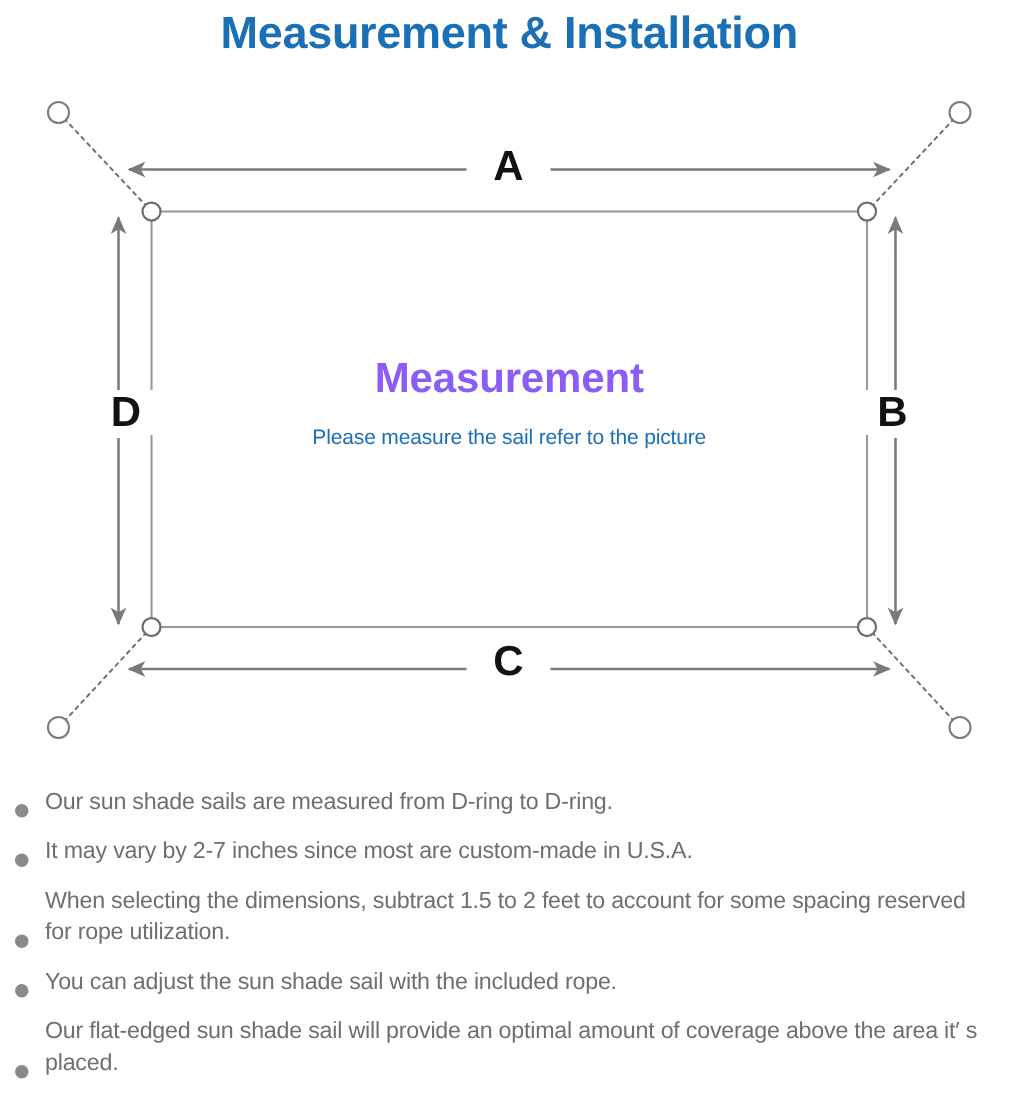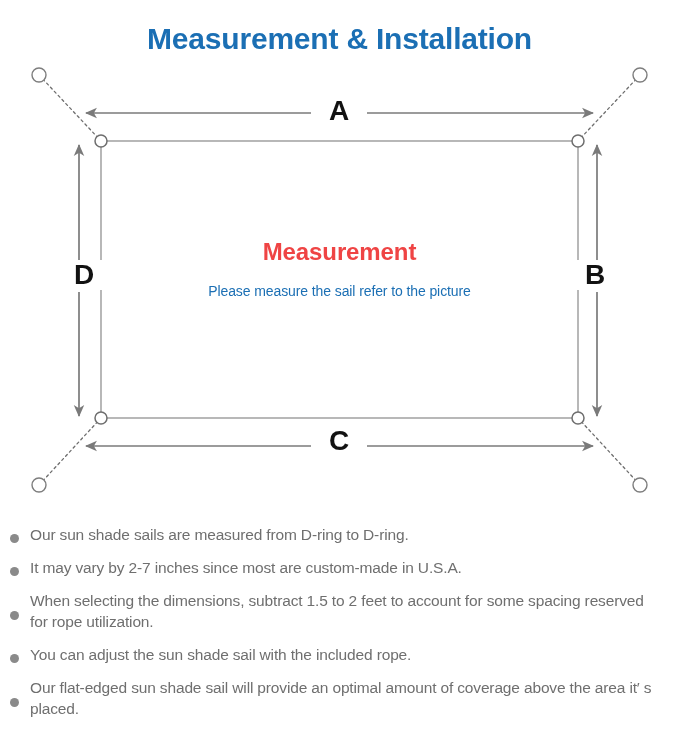--- a/index.html
+++ b/index.html
@@ -19,44 +19,44 @@
     position: absolute;
     left: 0;
     top: 0;
     width: 679px;
     text-align: center;
     font-size: 30px;
     font-weight: bold;
     color: #1b6fb4;
     letter-spacing: -0.2px;
     line-height: 38px;
-    padding-top: 20px;
+    padding-top: 4px;
     white-space: nowrap;
   }
 
   #diagram {
     position: absolute;
     left: 0;
     top: 44px;
     width: 679px;
     height: 470px;
   }
 
   #center-label {
     position: absolute;
     left: 0;
     top: 236px;
     width: 679px;
     text-align: center;
     pointer-events: none;
   }
   #center-label .m-title {
-    font-size: 24px;
+    font-size: 28px;
     font-weight: bold;
-    color: #ef4444;
+    color: #8b5cf6;
     line-height: 32px;
     letter-spacing: -0.1px;
   }
   #center-label .m-sub {
     font-size: 14px;
     color: #1b6fb4;
     line-height: 22px;
     letter-spacing: -0.1px;
     margin-top: 12px;
   }
@@ -76,21 +76,21 @@
   #dim-b { left: 573px; top: 260px; width: 44px; }
 
   #notes {
     position: absolute;
     left: 0;
     top: 524px;
     width: 679px;
   }
   .note-row {
     display: flex;
-    align-items: center;
+    align-items: flex-end;
     padding: 0 16px 0 10px;
     margin-bottom: 12px;
   }
   .note-bullet {
     flex: 0 0 auto;
     width: 9px;
     height: 9px;
     border-radius: 50%;
     background: #8a8a8a;
     margin-top: 8px;

